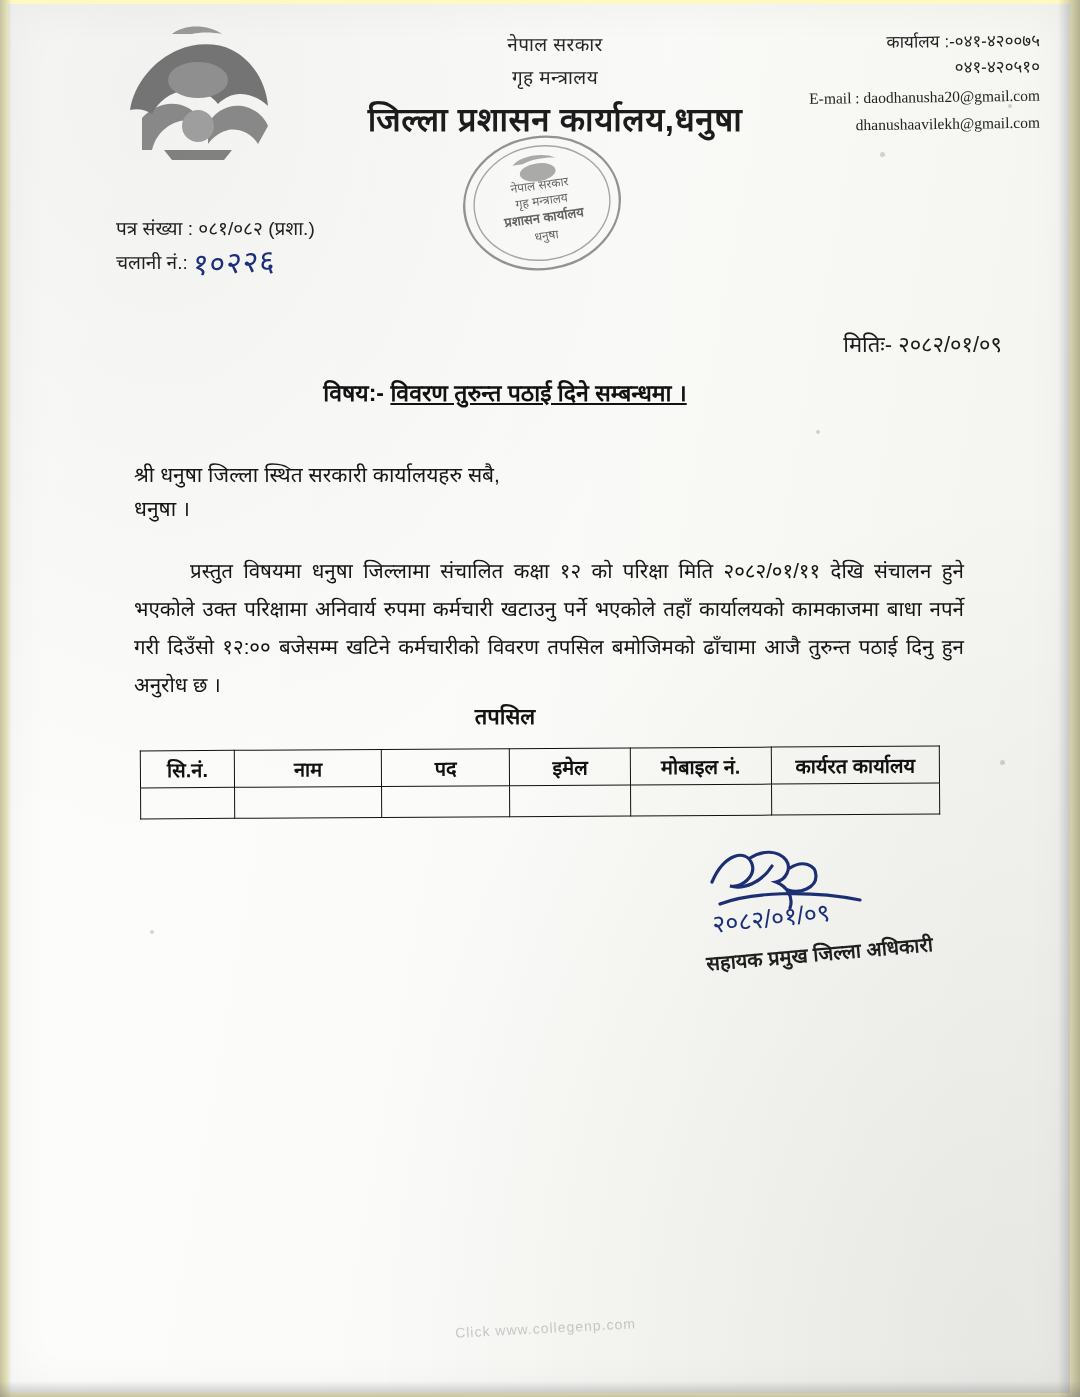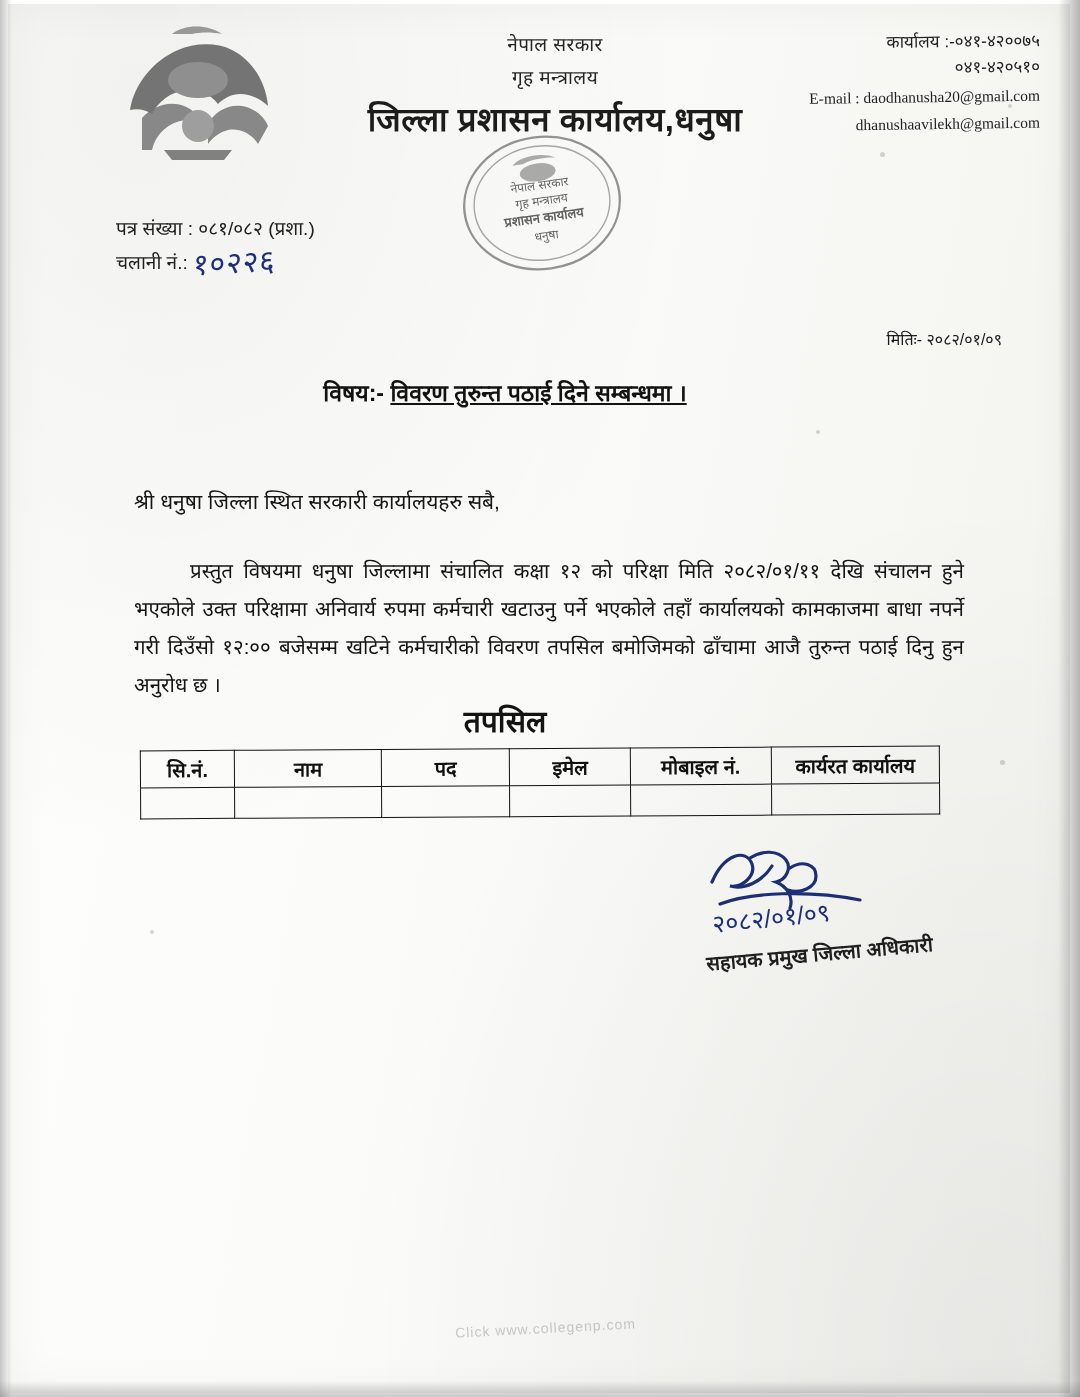--- a/index.html
+++ b/index.html
@@ -7,21 +7,21 @@
     padding: 0;
     background: #8a8a8a;
   }
   body {
     font-family: "Liberation Serif", serif;
   }
   #page {
     position: relative;
     width: 1080px;
     height: 1397px;
-    background: #ffffff;
+    background: #fef9c3;
     overflow: hidden;
   }
   
   .paper {
     position: absolute;
     left: 8px;
     top: 4px;
     width: 1062px;
     height: 1389px;
     background:
@@ -167,21 +167,21 @@
     letter-spacing: 1px;
     display: inline-block;
     transform: rotate(-3deg) skewX(-6deg);
     vertical-align: -4px;
   }
   .date-line {
     position: absolute;
     right: 78px;
     top: 328px;
     font-family: "Liberation Sans", sans-serif;
-    font-size: 16px;
+    font-size: 22px;
     color: #1b1b1b;
   }
 
   
   .subject {
     position: absolute;
     left: 0;
     top: 376px;
     width: 1010px;
     text-align: center;
@@ -194,21 +194,20 @@
 
   
   .addressee {
     position: absolute;
     left: 134px;
     top: 458px;
     font-family: "Liberation Sans", sans-serif;
     font-size: 21px;
     line-height: 34px;
     color: #161616;
-    margin-top: 27px;
   }
 
   
   .body-text {
     position: absolute;
     left: 134px;
     top: 552px;
     width: 830px;
     font-family: "Liberation Sans", sans-serif;
     font-size: 20.5px;
@@ -219,21 +218,21 @@
   }
 
   
   .tapsil {
     position: absolute;
     left: 0;
     top: 700px;
     width: 1010px;
     text-align: center;
     font-family: "Liberation Sans", sans-serif;
-    font-size: 30px;
+    font-size: 22px;
     font-weight: bold;
     color: #131313;
   }
 
   
   .tbl {
     position: absolute;
     left: 140px;
     top: 748px;
     width: 800px;
@@ -359,20 +358,21 @@
 
   <div class="date-line">मितिः- २०८२/०१/०९</div>
 
   <div class="subject">
     <span>विषय:-</span>
     <span class="u">विवरण तुरुन्त पठाई दिने सम्बन्धमा ।</span>
   </div>
 
   <div class="addressee">
     <div>श्री धनुषा जिल्ला स्थित सरकारी कार्यालयहरु सबै,</div>
+    <div>धनुषा ।</div>
   </div>
 
   <div class="body-text">प्रस्तुत विषयमा धनुषा जिल्लामा संचालित कक्षा १२ को परिक्षा मिति २०८२/०१/११ देखि संचालन हुने भएकोले उक्त परिक्षामा अनिवार्य रुपमा कर्मचारी खटाउनु पर्ने भएकोले तहाँ कार्यालयको कामकाजमा बाधा नपर्ने गरी दिउँसो १२:०० बजेसम्म खटिने कर्मचारीको विवरण तपसिल बमोजिमको ढाँचामा आजै तुरुन्त पठाई दिनु हुन अनुरोध छ ।</div>
 
   <div class="tapsil">तपसिल</div>
 
   <table class="tbl">
     <thead>
       <tr>
         <th style="width:90px">सि.नं.</th>

